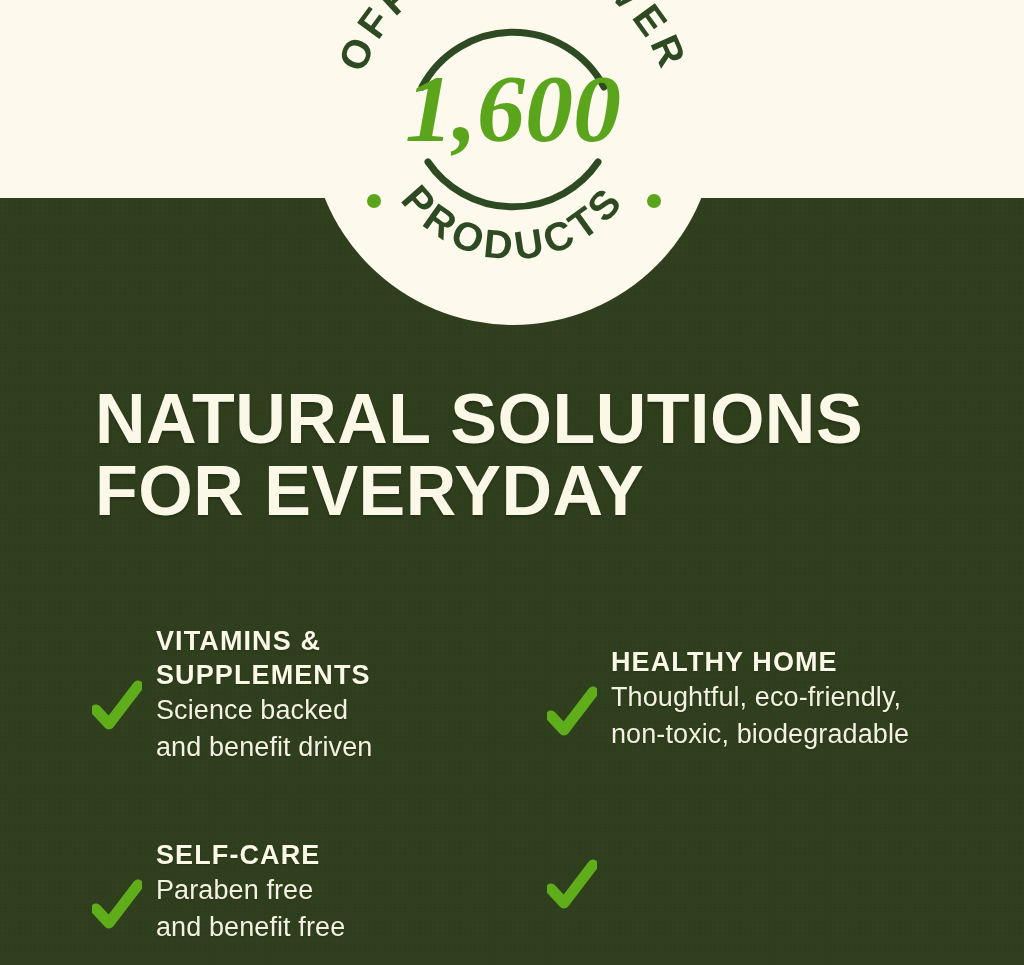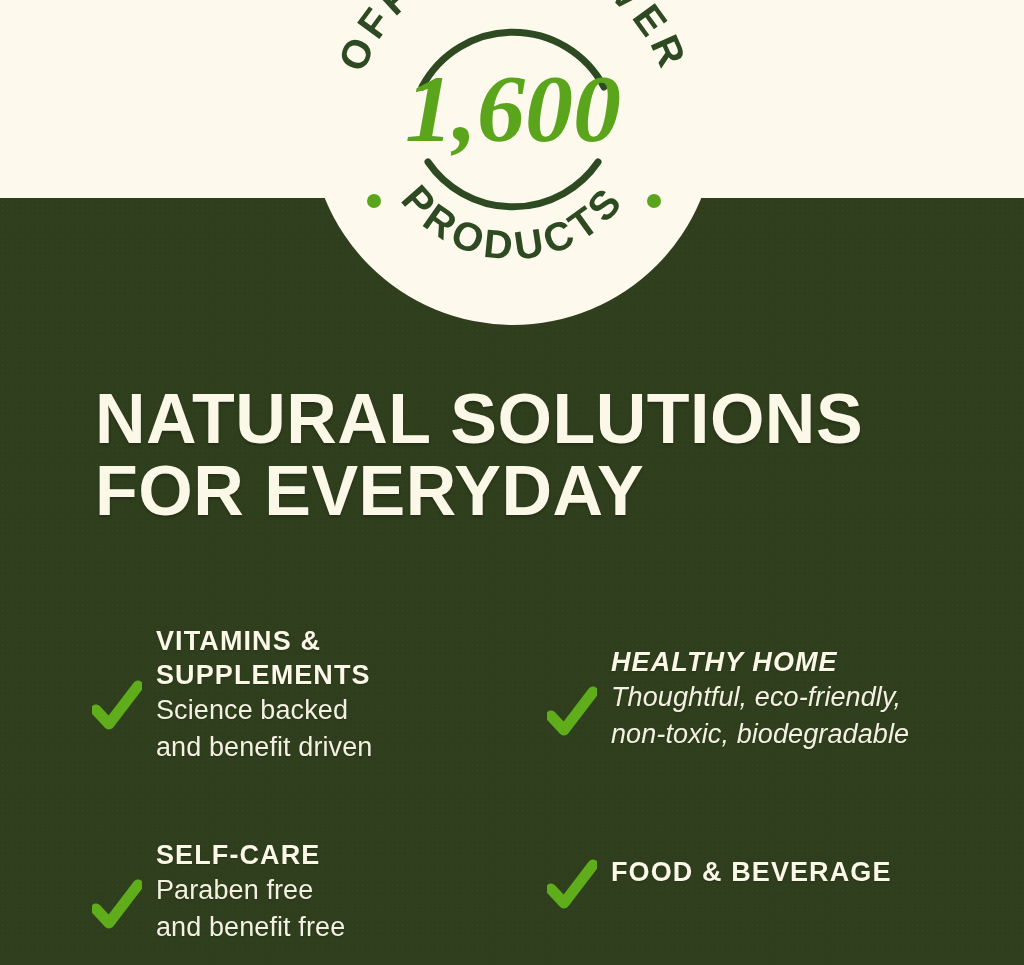--- a/index.html
+++ b/index.html
@@ -65,21 +65,21 @@
     left:0; top:592px;
     width:1024px;
     display:grid;
     grid-template-columns:455px 455px;
     grid-template-rows:205px auto;
     column-gap:0; row-gap:0;
     padding-left:92px;
   }
 
   .feature { display:flex; align-items:center; }
-  .feature.r-top    { padding-top:8px;font-style:italic; }
+  .feature.r-top    { padding-top:8px; }
   .feature.l-bottom { padding-top:0;margin-top:41px; }
   .feature.r-bottom { padding-top:0; }
 
   .check {
     flex:0 0 auto;
     width:50px; height:52px;
     margin-top:22px;
     margin-right:14px;
   }
   .feature.r-top .check,
@@ -187,18 +187,17 @@
       </span>
     </div>
 
     <div class="feature r-bottom">
       <span class="check">
         <svg viewBox="0 0 50 52">
             <path d="M4 30 L17 44 L46 6" fill="none" stroke="#5FAD1B" stroke-width="11" stroke-linecap="round" stroke-linejoin="round"></path>
           </svg>
       </span>
       <span class="f-text">
-        <div class="f-title">FOOD &amp; BEVERAGE</div>
       </span>
     </div>
 
   </div>
 </div>
 
 </body></html>

